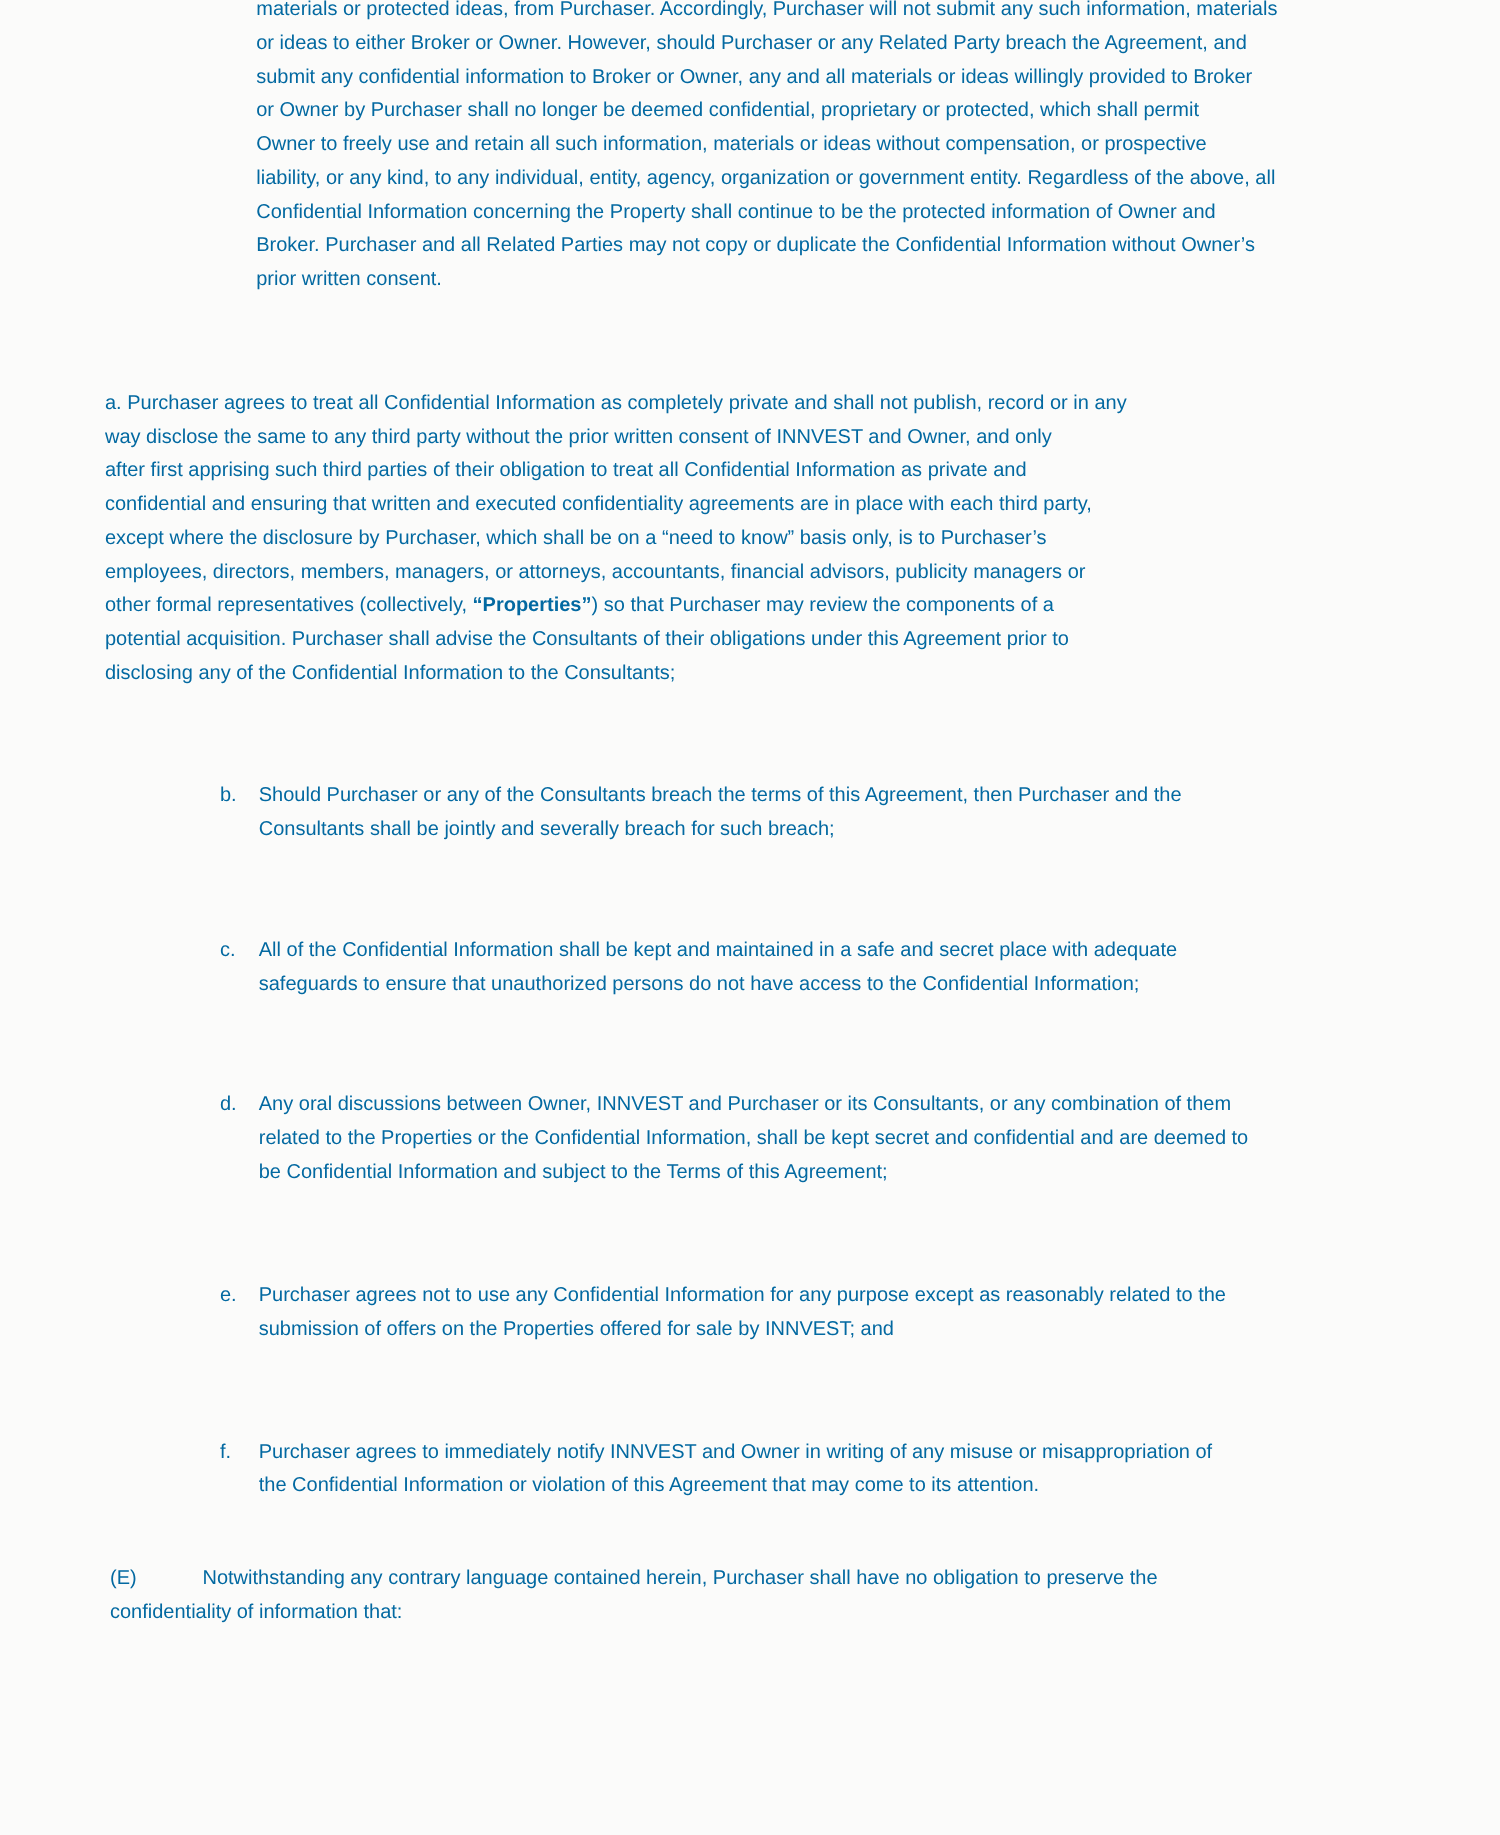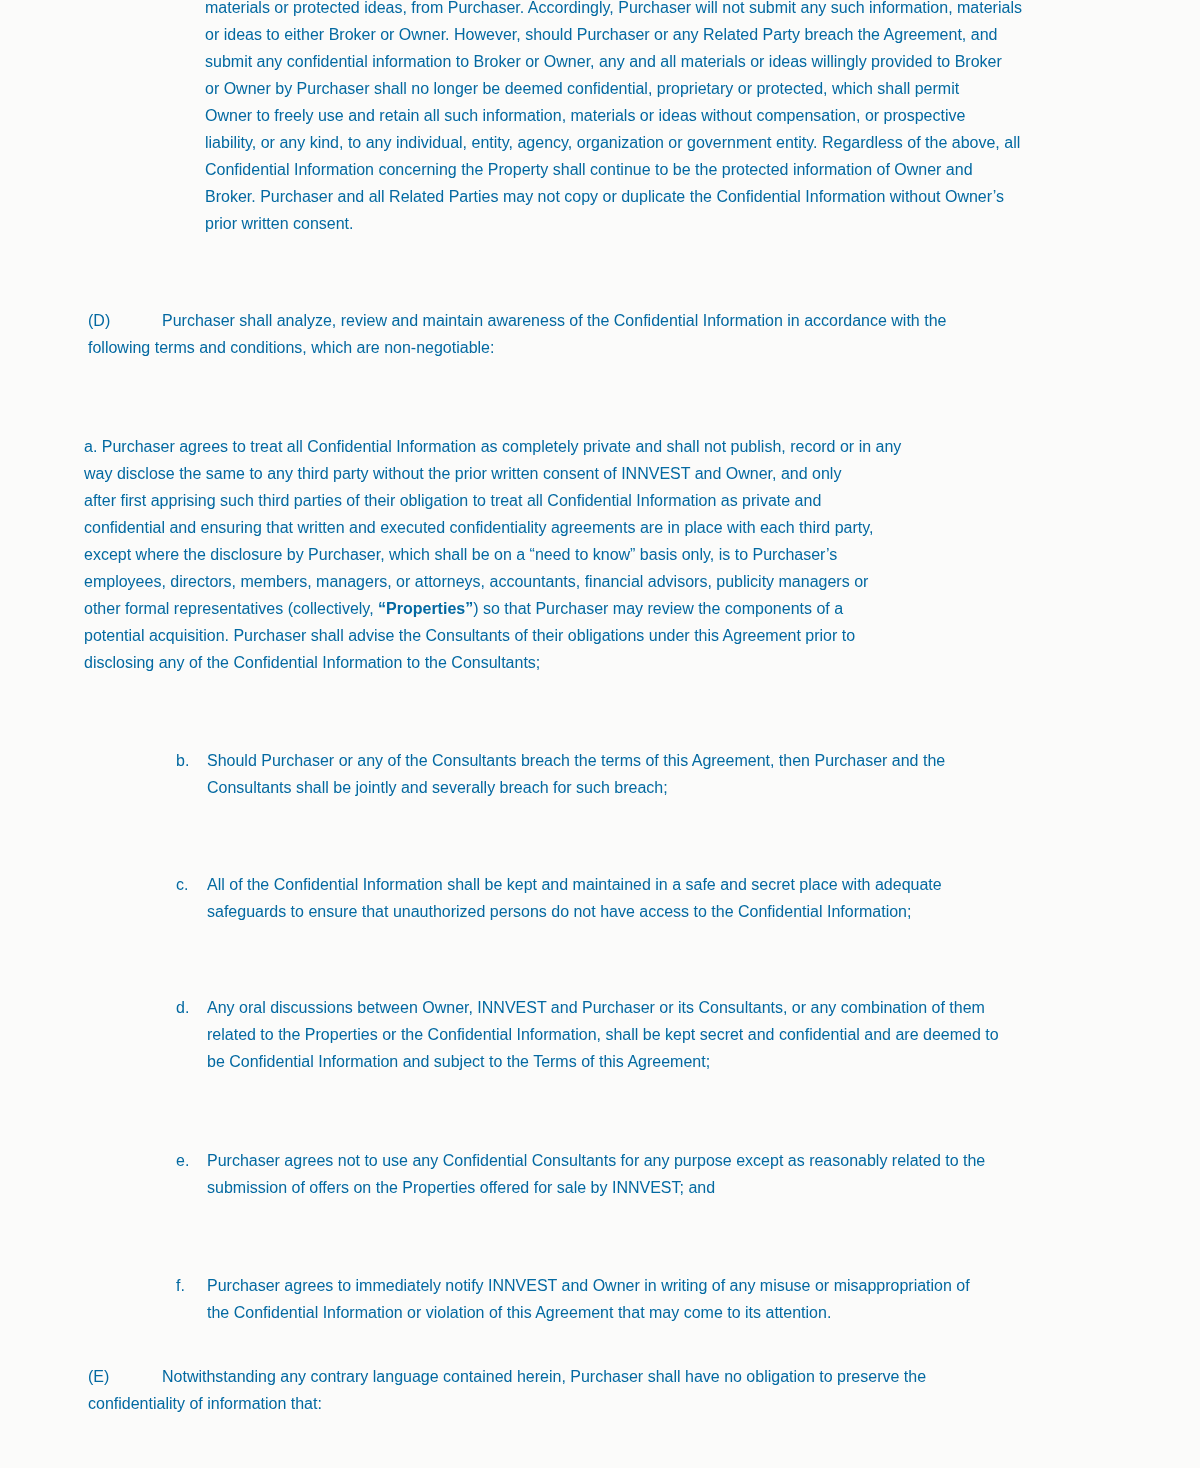--- a/index.html
+++ b/index.html
@@ -32,21 +32,21 @@
   .level-para {
     margin-left: 88px;
     width: 1035px;
   }
   .level-marker {
     display: inline-block;
     width: 74px;
     white-space: pre;
   }
   .para-d { margin-top: 70px; }
-  .para-e-bottom { margin-top: 37px; }
+  .para-e-bottom { margin-top: 47px; }
   
   .item-a {
     margin-top: 72px;
     margin-left: 84px;
     width: 910px;
   }
   .bold { font-weight: 700; }
   
   .list-item {
     display: flex;
@@ -75,22 +75,20 @@
   <p class="para cont-para"><span>materials or protected ideas, from Purchaser. Accordingly, Purchaser will not submit any such information, materials
 or ideas to either Broker or Owner. However, should Purchaser or any Related Party breach the Agreement, and
 submit any confidential information to Broker or Owner, any and all materials or ideas willingly provided to Broker
 or Owner by Purchaser shall no longer be deemed confidential, proprietary or protected, which shall permit
 Owner to freely use and retain all such information, materials or ideas without compensation, or prospective
 liability, or any kind, to any individual, entity, agency, organization or government entity. Regardless of the above, all
 Confidential Information concerning the Property shall continue to be the protected information of Owner and
 Broker. Purchaser and all Related Parties may not copy or duplicate the Confidential Information without Owner’s
 prior written consent.</span></p>
 
-  <p class="para level-para para-d"><span class="level-marker">(D)</span><span>Purchaser shall analyze, review and maintain awareness of the Confidential Information in accordance with the
-following terms and conditions, which are non-negotiable:</span></p>
 
   <p class="para item-a"><span>a. Purchaser agrees to treat all Confidential Information as completely private and shall not publish, record or in any
 way disclose the same to any third party without the prior written consent of INNVEST and Owner, and only
 after first apprising such third parties of their obligation to treat all Confidential Information as private and
 confidential and ensuring that written and executed confidentiality agreements are in place with each third party,
 except where the disclosure by Purchaser, which shall be on a “need to know” basis only, is to Purchaser’s
 employees, directors, members, managers, or attorneys, accountants, financial advisors, publicity managers or
 other formal representatives (collectively, </span><span class="bold">“Properties”</span><span>) so that Purchaser may review the components of a
 potential acquisition. Purchaser shall advise the Consultants of their obligations under this Agreement prior to
 disclosing any of the Confidential Information to the Consultants;</span></p>
@@ -109,21 +107,21 @@
 
   <div class="list-item li-d">
     <span class="li-marker">d.</span>
     <span class="li-text">Any oral discussions between Owner, INNVEST and Purchaser or its Consultants, or any combination of them
 related to the Properties or the Confidential Information, shall be kept secret and confidential and are deemed to
 be Confidential Information and subject to the Terms of this Agreement;</span>
   </div>
 
   <div class="list-item li-e">
     <span class="li-marker">e.</span>
-    <span class="li-text">Purchaser agrees not to use any Confidential Consultants for any purpose except as reasonably related to the
+    <span class="li-text">Purchaser agrees not to use any Confidential Information for any purpose except as reasonably related to the
 submission of offers on the Properties offered for sale by INNVEST; and</span>
   </div>
 
   <div class="list-item li-f">
     <span class="li-marker">f.</span>
     <span class="li-text">Purchaser agrees to immediately notify INNVEST and Owner in writing of any misuse or misappropriation of
 the Confidential Information or violation of this Agreement that may come to its attention.</span>
   </div>
 
   <p class="para level-para para-e-bottom"><span class="level-marker">(E)</span><span>Notwithstanding any contrary language contained herein, Purchaser shall have no obligation to preserve the

